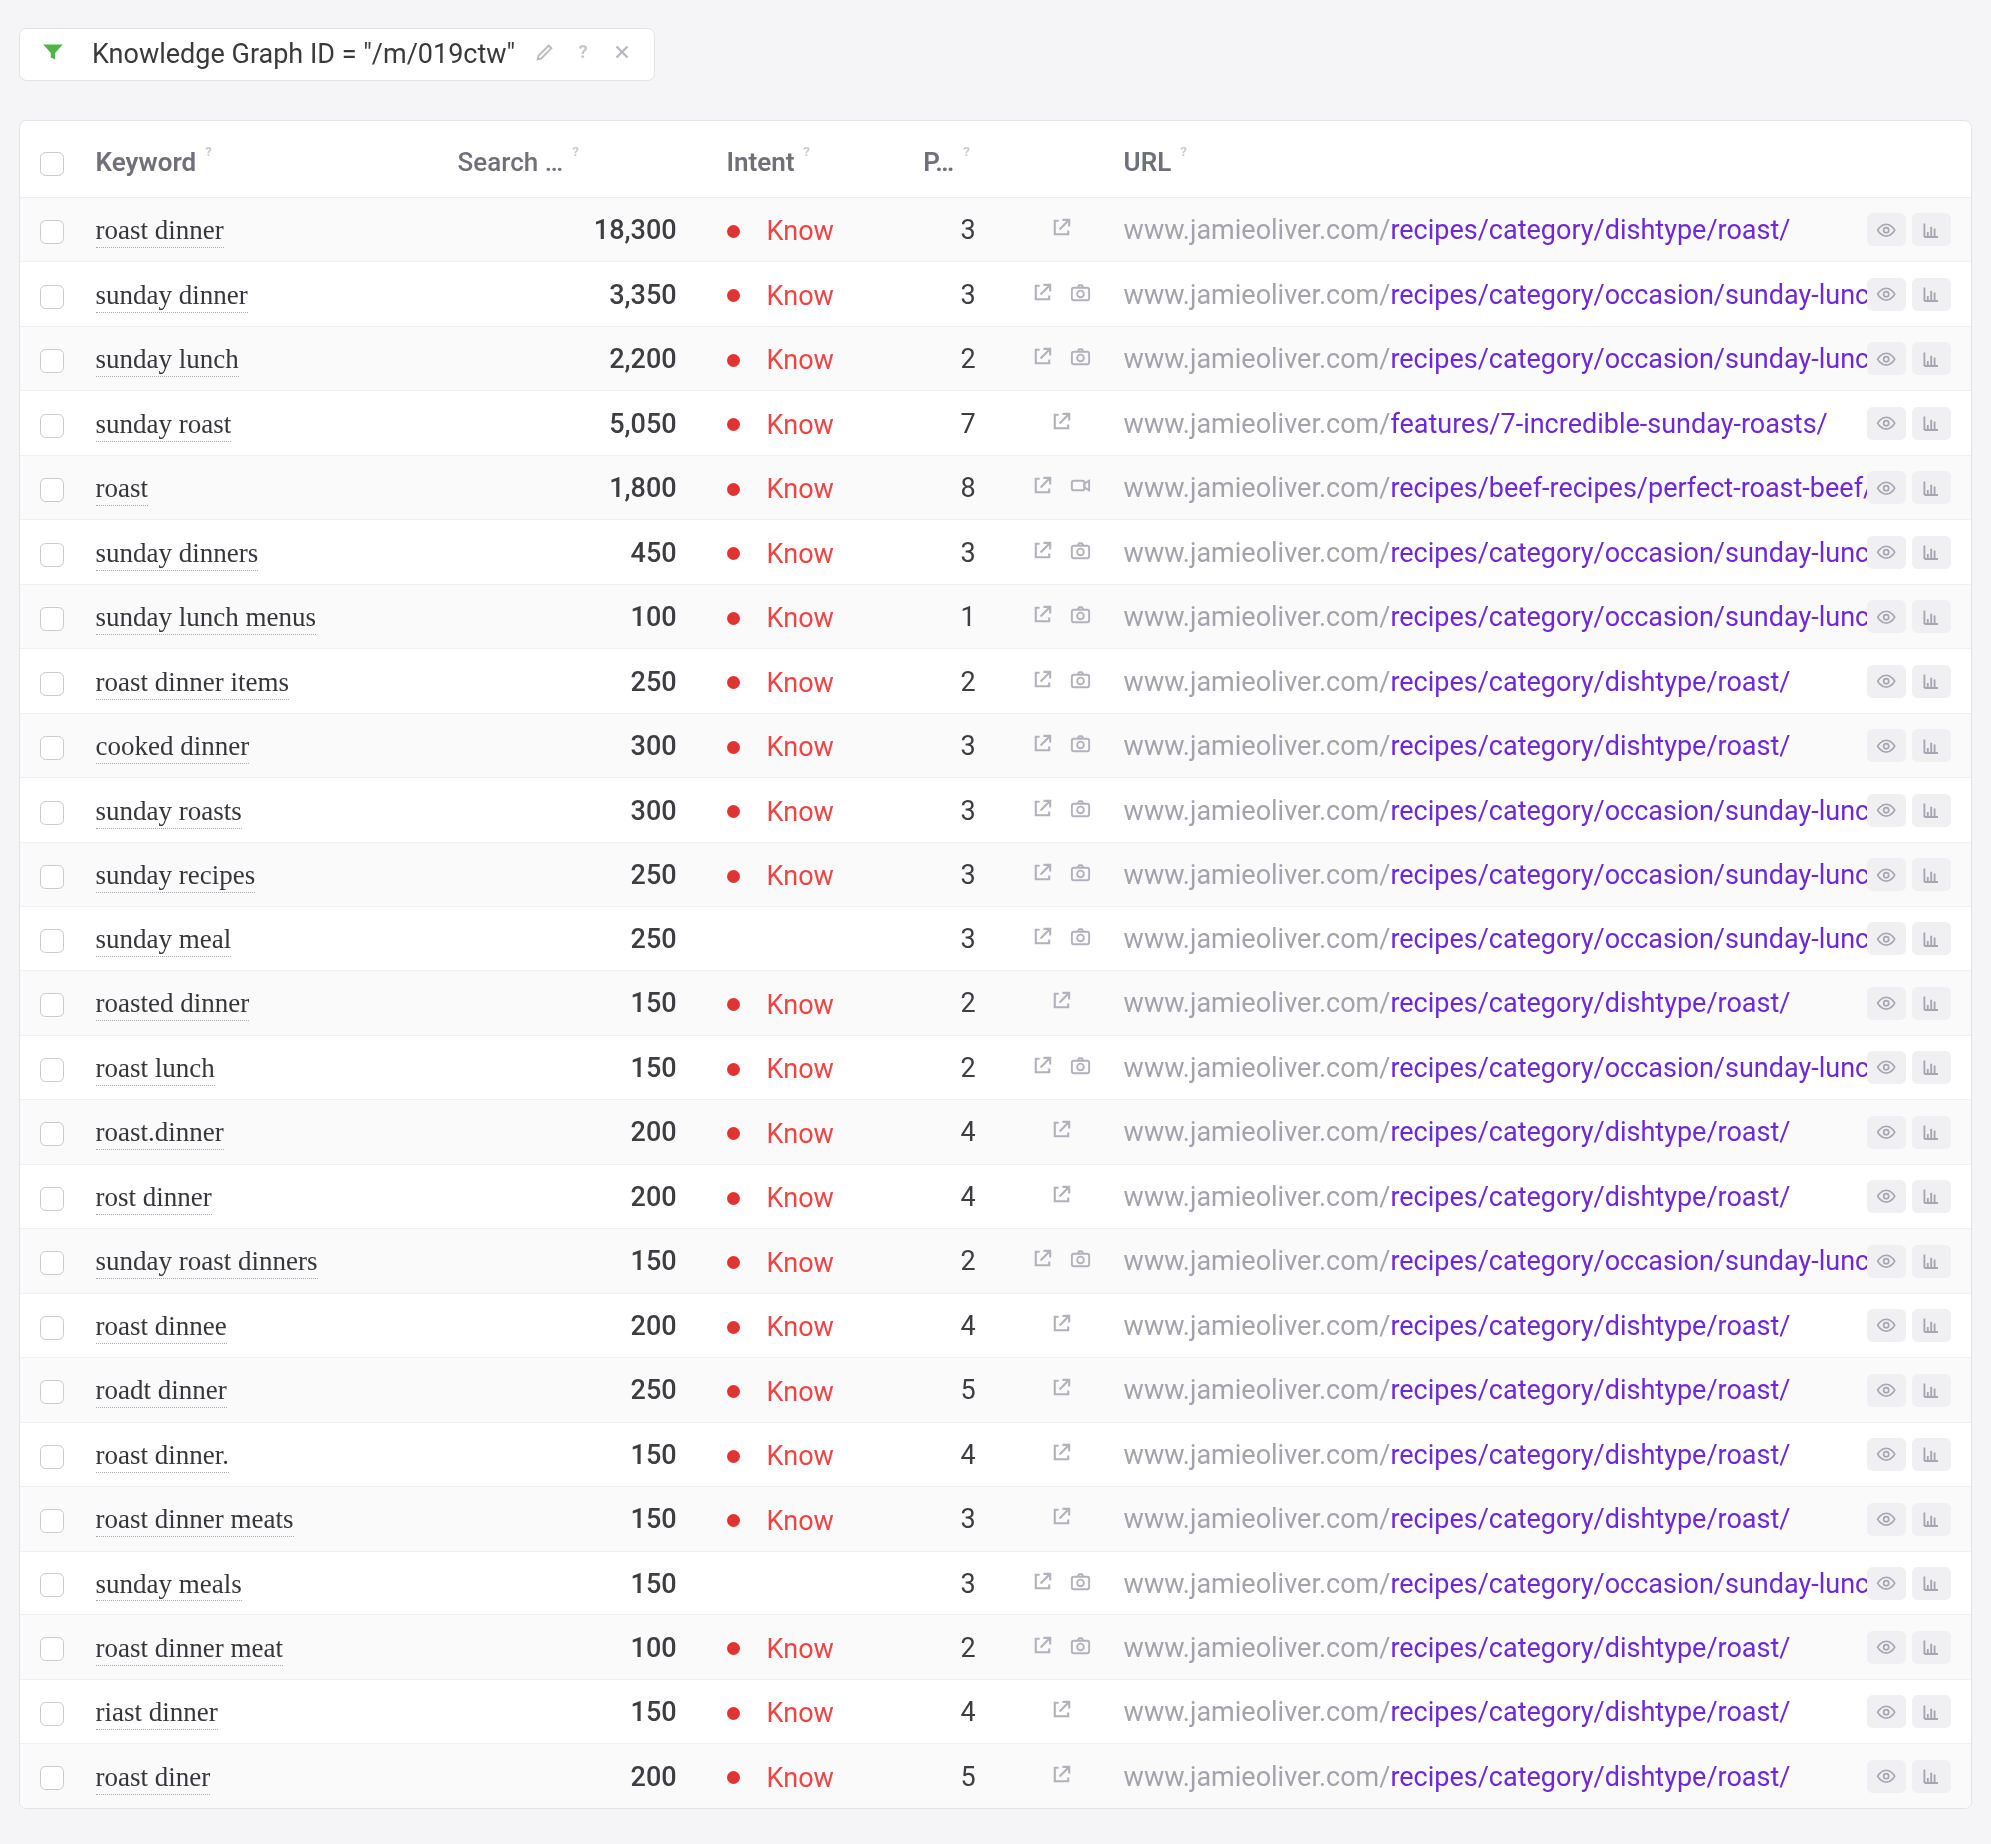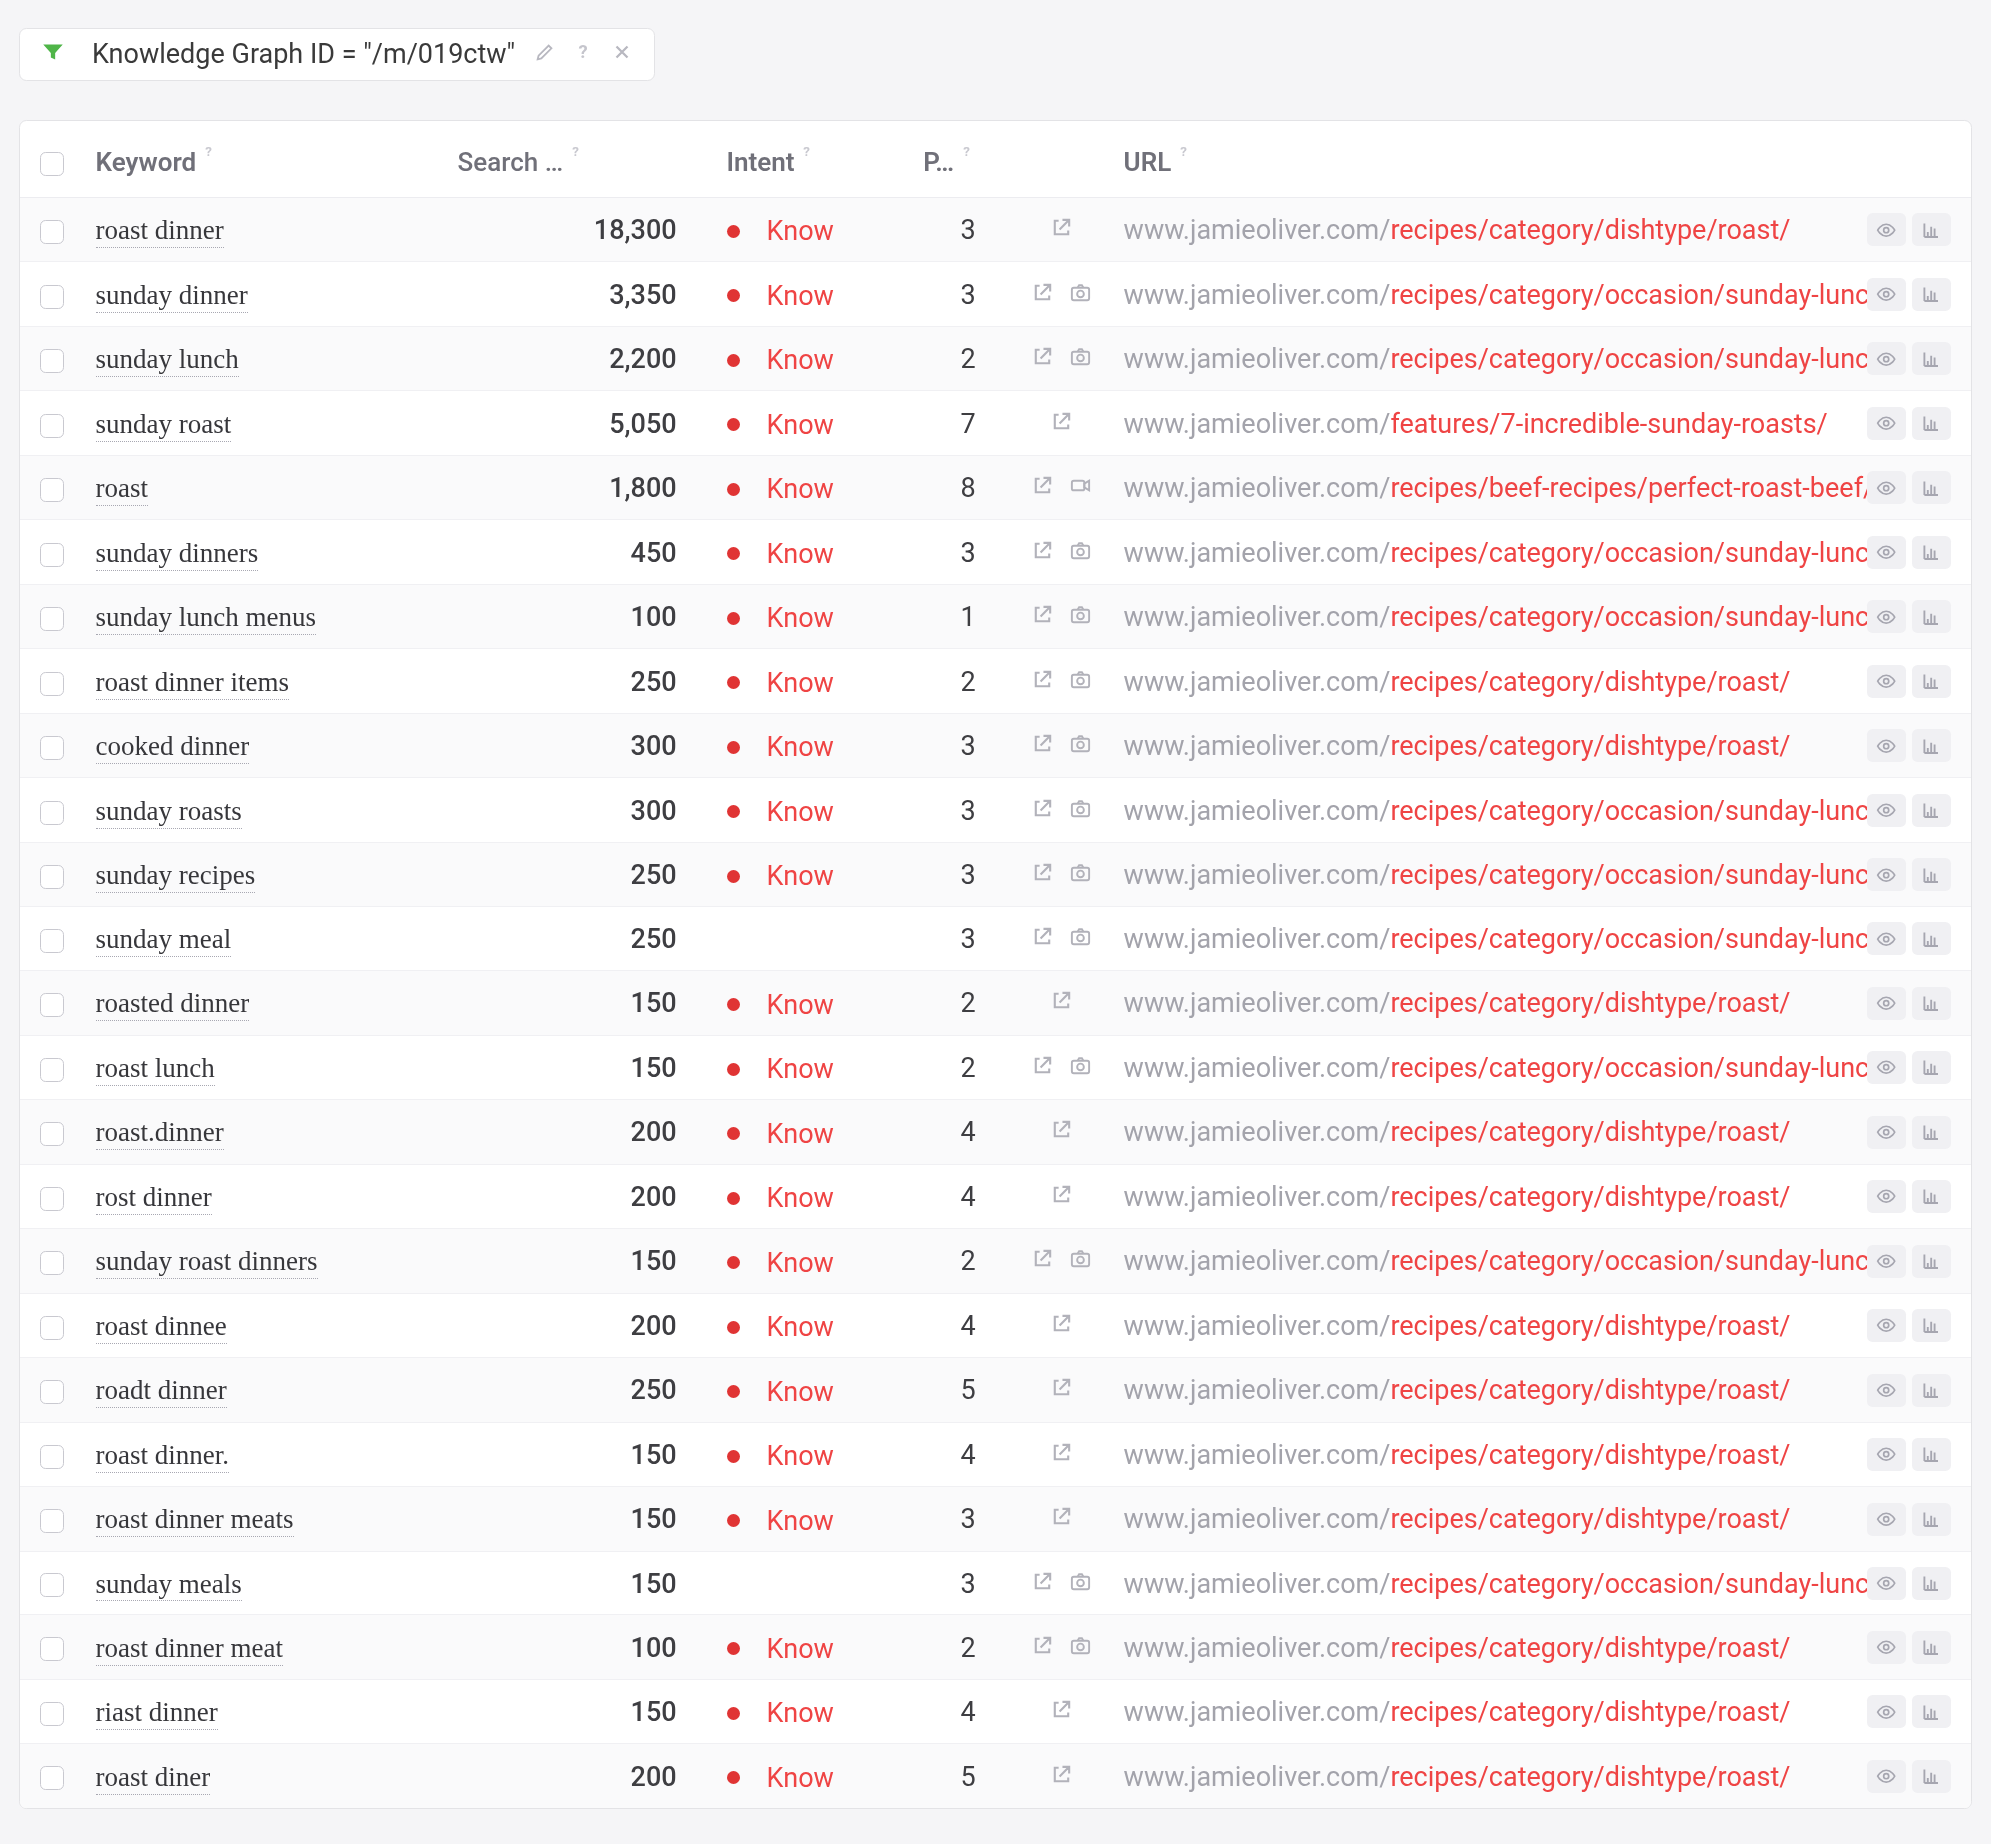--- a/index.html
+++ b/index.html
@@ -27,21 +27,21 @@
 .col-int { width:176px; }
 .intent { display:inline-flex; align-items:center; gap:27px; color:#ef4444;}
 .dot { width:13px; height:13px; border-radius:50%; background:#e03434; display:inline-block;}
 .col-pos { width:119px; text-align:right; padding-right:35px;}
 .col-urlico { width:102px; text-align:center; }
 .urlico { display:inline-flex; gap:15px; align-items:center; }
 .urlico svg { width:23px; height:23px; stroke:#b2b2ba; fill:none; }
 .urlico .cam { stroke:#b2b2ba; }
 .col-url { }
 .url-dom { color:#a3a3ab; }
-.url-path { color:#ef4444; }
+.url-path { color:#6d28d9; }
 .col-act { width:121px; text-align:right; padding-right:22px; }
 .act-btn { display:inline-flex; align-items:center; justify-content:center; width:39px; height:33px; background:#f0f0f3; border-radius:5.6px; margin-left:5.6px; }
 .act-btn svg { width:20.4px; height:20.4px; stroke:#a6a6b0; fill:none;}
 table { width:100%; border-collapse:collapse; table-layout:fixed;}
 th.col-sv { text-align:left; padding-right:39px;}
 th.col-pos { text-align:right; padding-right:35px;}
 th.col-url { padding-left:11px;}
 th.col-urlico { }
 </style>
 </head>

